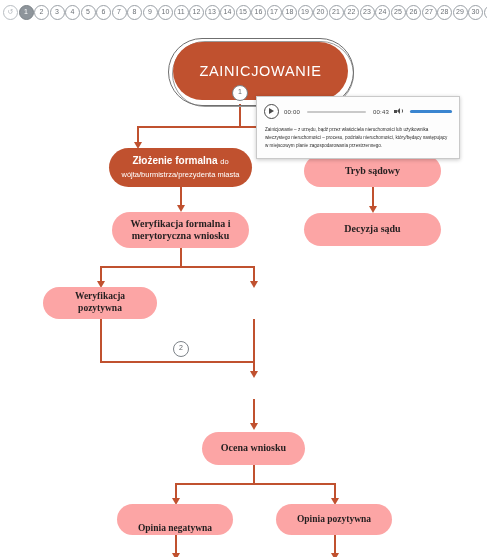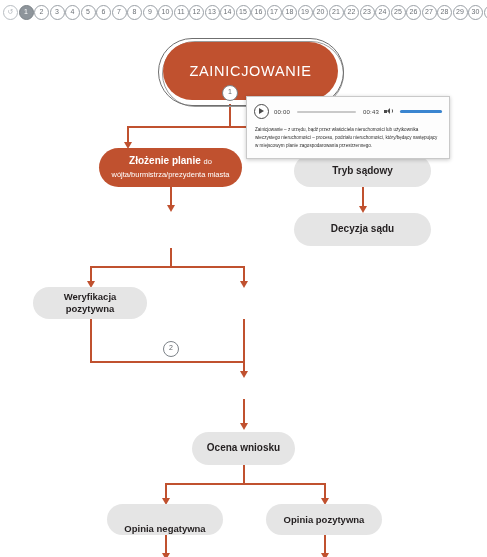--- a/index.html
+++ b/index.html
@@ -50,21 +50,21 @@
     border-color: #7b8287;
   }
   .marker.prev {
     border-color: #b8bdc2;
     color: #b0b5ba;
   }
 
   
   #slide {
     position: absolute;
-    left: 6px; top: 24px;
+    left: 16px; top: 24px;
     width: 464px;
     height: 533px;
     background: #ffffff;
   }
 
   
   .node {
     position: absolute;
     box-sizing: border-box;
     display: flex;
@@ -73,21 +73,21 @@
     text-align: center;
     font-weight: bold;
     color: #231f20;
     line-height: 1.22;
     border-radius: 999px;
   }
   .node.dark {
     background: #c0512f;
     color: #ffffff;
   }
-  .node.orange { background: #e5e5e5; }
+  .node.orange { background: #fca5a5; font-family: Liberation Serif, serif; }
   .node.salmon { background: #ef8b77; }
 
   .node .sub {
     font-weight: normal;
   }
 
   
   #header-shape {
     position: absolute;
     left: 157px; top: 18px;
@@ -349,29 +349,32 @@
   <div class="vline" style="left:318px; top:459px; height:17px;"></div>
   <div class="arrow-down" style="left:314.5px; top:474px;"></div>
 
   <div class="vline" style="left:159px; top:511px; height:20px;"></div>
   <div class="arrow-down" style="left:155.5px; top:529px;"></div>
   <div class="vline" style="left:318px; top:511px; height:20px;"></div>
   <div class="arrow-down" style="left:314.5px; top:529px;"></div>
 
   <div class="node dark" style="left:93px; top:124px; width:143px; height:39px; font-size:10px; flex-direction:column; padding:0 8px;">
     <div>
-      <span>Złożenie planie</span>
+      <span>Złożenie formalna</span>
       <span class="sub" style="font-size:7.5px;">do wójta/burmistrza/prezydenta miasta</span>
     </div>
   </div>
 
   <div class="node orange" style="left:288px; top:131px; width:137px; height:32px; font-size:10px;">
     <span>Tryb sądowy</span>
   </div>
 
+  <div class="node orange" style="left:96px; top:188px; width:137px; height:36px; font-size:10px; padding:0 10px;">
+    <span>Weryfikacja formalna i merytoryczna wniosku</span>
+  </div>
 
   <div class="node orange" style="left:288px; top:189px; width:137px; height:33px; font-size:10px;">
     <span>Decyzja sądu</span>
   </div>
 
   <div class="node orange" style="left:27px; top:263px; width:114px; height:32px; font-size:9.5px; padding:0 10px;">
     <span>Weryfikacja pozytywna</span>
   </div>
 
 

